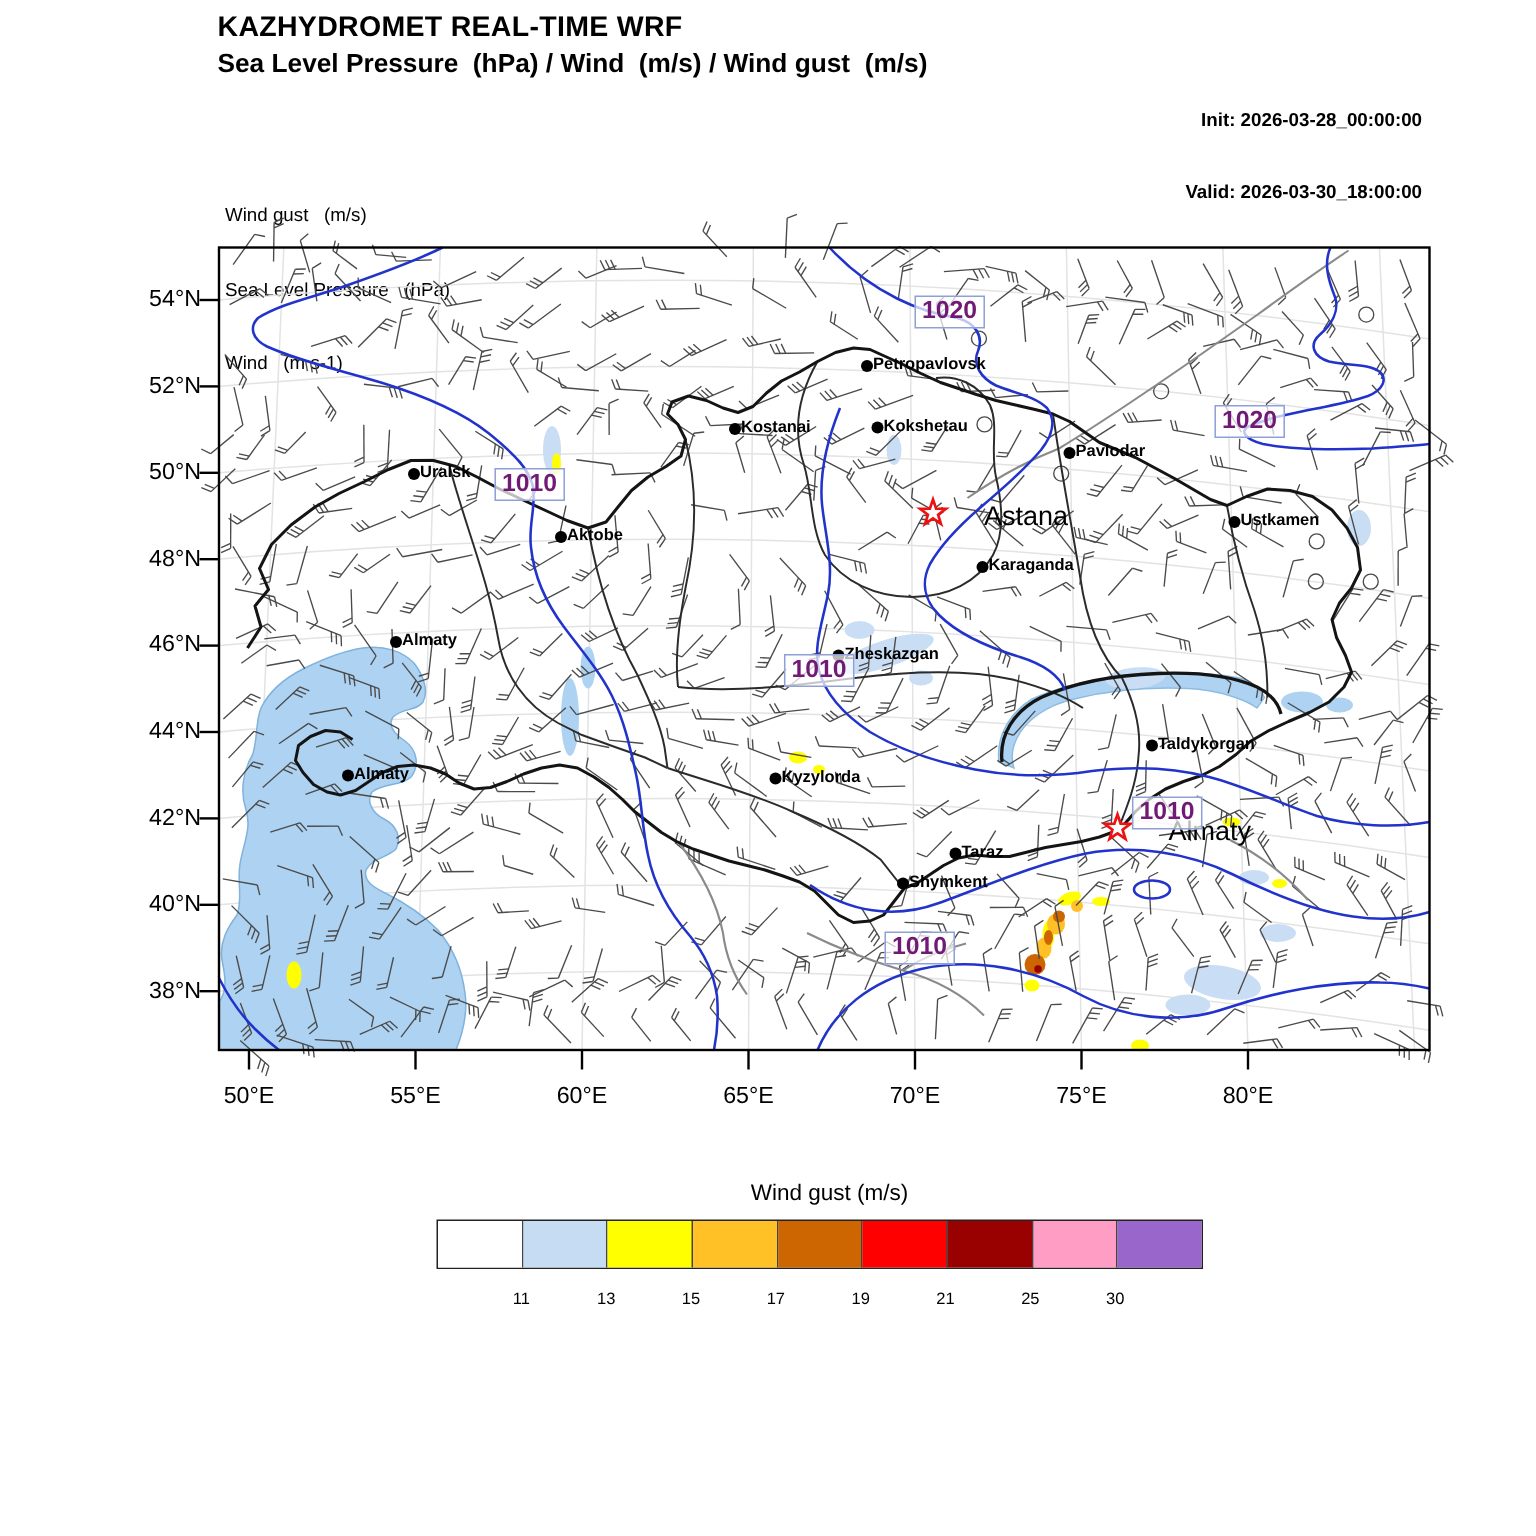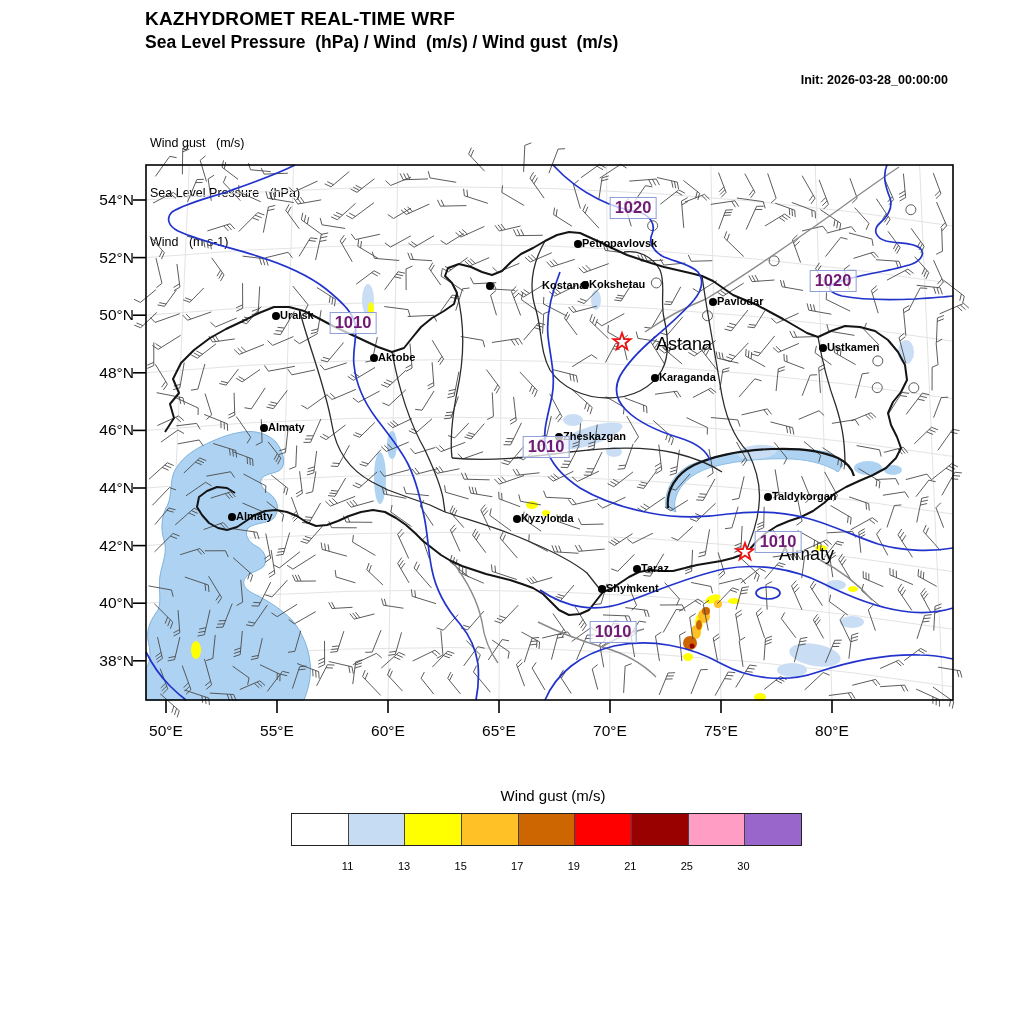--- a/index.html
+++ b/index.html
@@ -24,20 +24,21 @@
   .cbseg:last-child{border-right:none;}
   .cbtick{position:absolute;top:860px;width:40px;margin-left:-20px;text-align:center;font-size:11px;}
 </style>
 </head>
 <body>
 
 <div class="abs" id="title">KAZHYDROMET REAL-TIME WRF</div>
 <div class="abs" id="subtitle">Sea Level Pressure  (hPa) / Wind  (m/s) / Wind gust  (m/s)</div>
 <div class="abs" id="initblock">
   <div>Init: 2026-03-28_00:00:00</div>
+  <div>Valid: 2026-03-30_18:00:00</div>
 </div>
 <div class="abs" id="maplegend">
   <div>Wind gust   (m/s)</div>
   <div>Sea Level Pressure   (hPa)</div>
   <div>Wind   (m s-1)</div>
 </div>
 
 <div class="abs" id="mapwrap">
   <svg id="mapsvg" width="1024" height="1024" viewBox="0 0 1024 1024">
       <path d="M146,200 Q 553,164 953,226" fill="none" stroke="#e3e3e3" stroke-width="1"></path>
@@ -1859,21 +1860,21 @@
       <line x1="499" y1="700" x2="499" y2="713" stroke="#000" stroke-width="1.6"></line>
       <line x1="610" y1="700" x2="610" y2="713" stroke="#000" stroke-width="1.6"></line>
       <line x1="721" y1="700" x2="721" y2="713" stroke="#000" stroke-width="1.6"></line>
       <line x1="832" y1="700" x2="832" y2="713" stroke="#000" stroke-width="1.6"></line>
     </svg>
   <div id="overlays">
       <div class="citylab" style="left: 280px; top: 309px;">Uralsk</div>
       <div class="citylab" style="left: 378px; top: 351px;">Aktobe</div>
       <div class="citylab" style="left: 268px; top: 421px;">Almaty</div>
       <div class="citylab" style="left: 236px; top: 510px;">Almaty</div>
-      <div class="citylab" style="left: 494px; top: 279px; padding-left: 48px;">Kostanai</div>
+      <div class="citylab" style="left: 494px; top: 279px;">Kostanai</div>
       <div class="citylab" style="left: 582px; top: 237px;">Petropavlovsk</div>
       <div class="citylab" style="left: 589px; top: 278px;">Kokshetau</div>
       <div class="citylab" style="left: 717px; top: 295px;">Pavlodar</div>
       <div class="citylab major" style="left: 632px; top: 334px;">Astana</div>
       <div class="citylab" style="left: 659px; top: 371px;">Karaganda</div>
       <div class="citylab" style="left: 563px; top: 430px;">Zheskazgan</div>
       <div class="citylab" style="left: 827px; top: 341px;">Ustkamen</div>
       <div class="citylab" style="left: 521px; top: 512px;">Kyzylorda</div>
       <div class="citylab" style="left: 772px; top: 490px;">Taldykorgan</div>
       <div class="citylab major" style="left: 755px; top: 544px;">Almaty</div>

